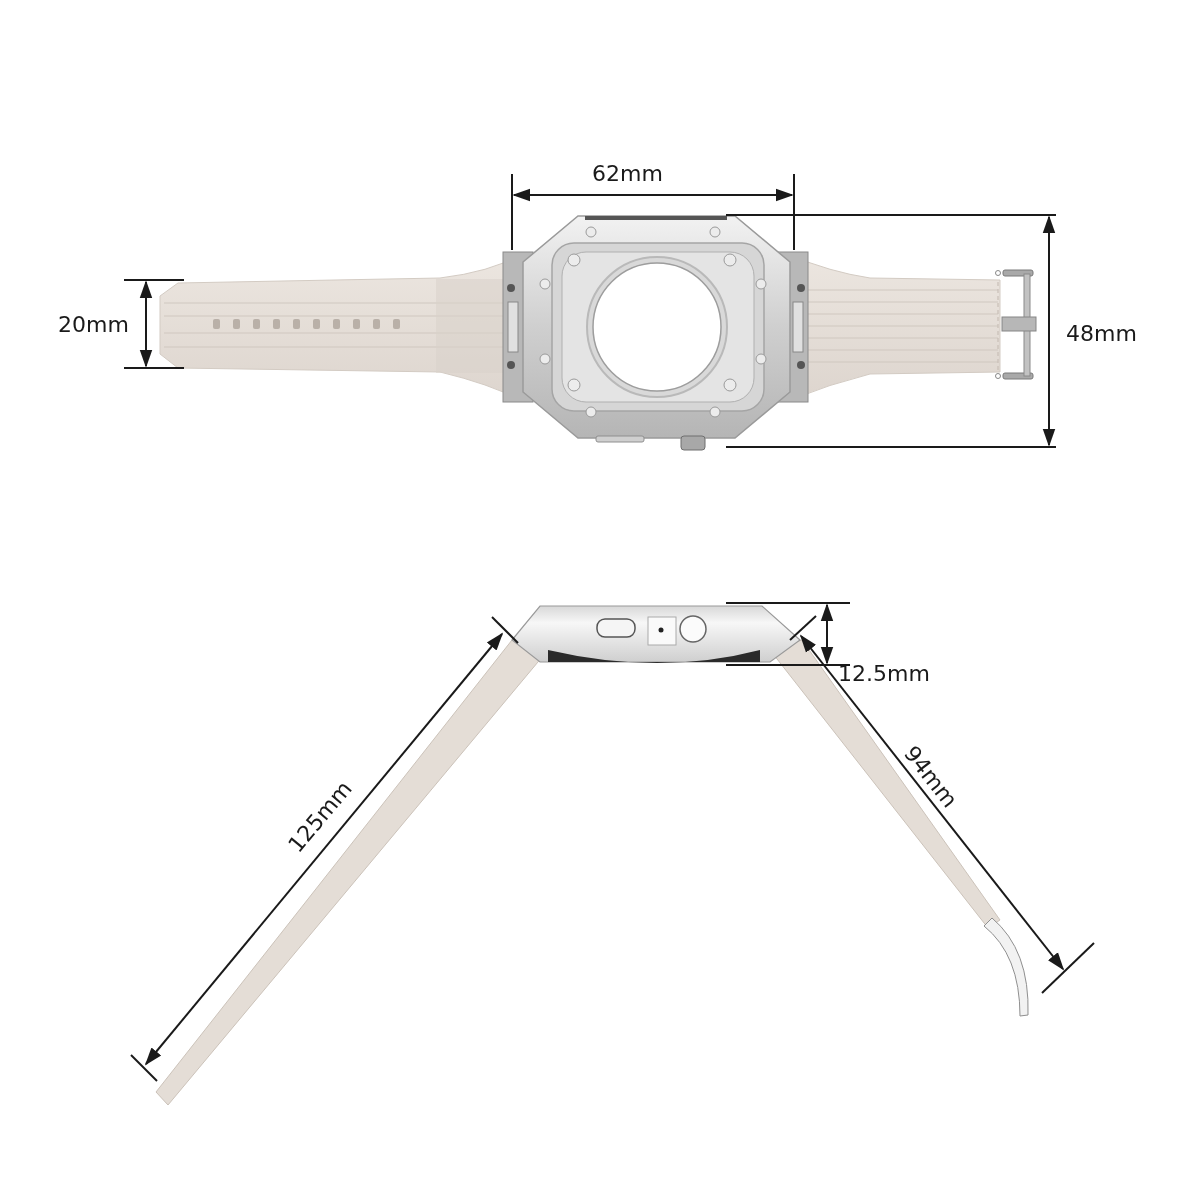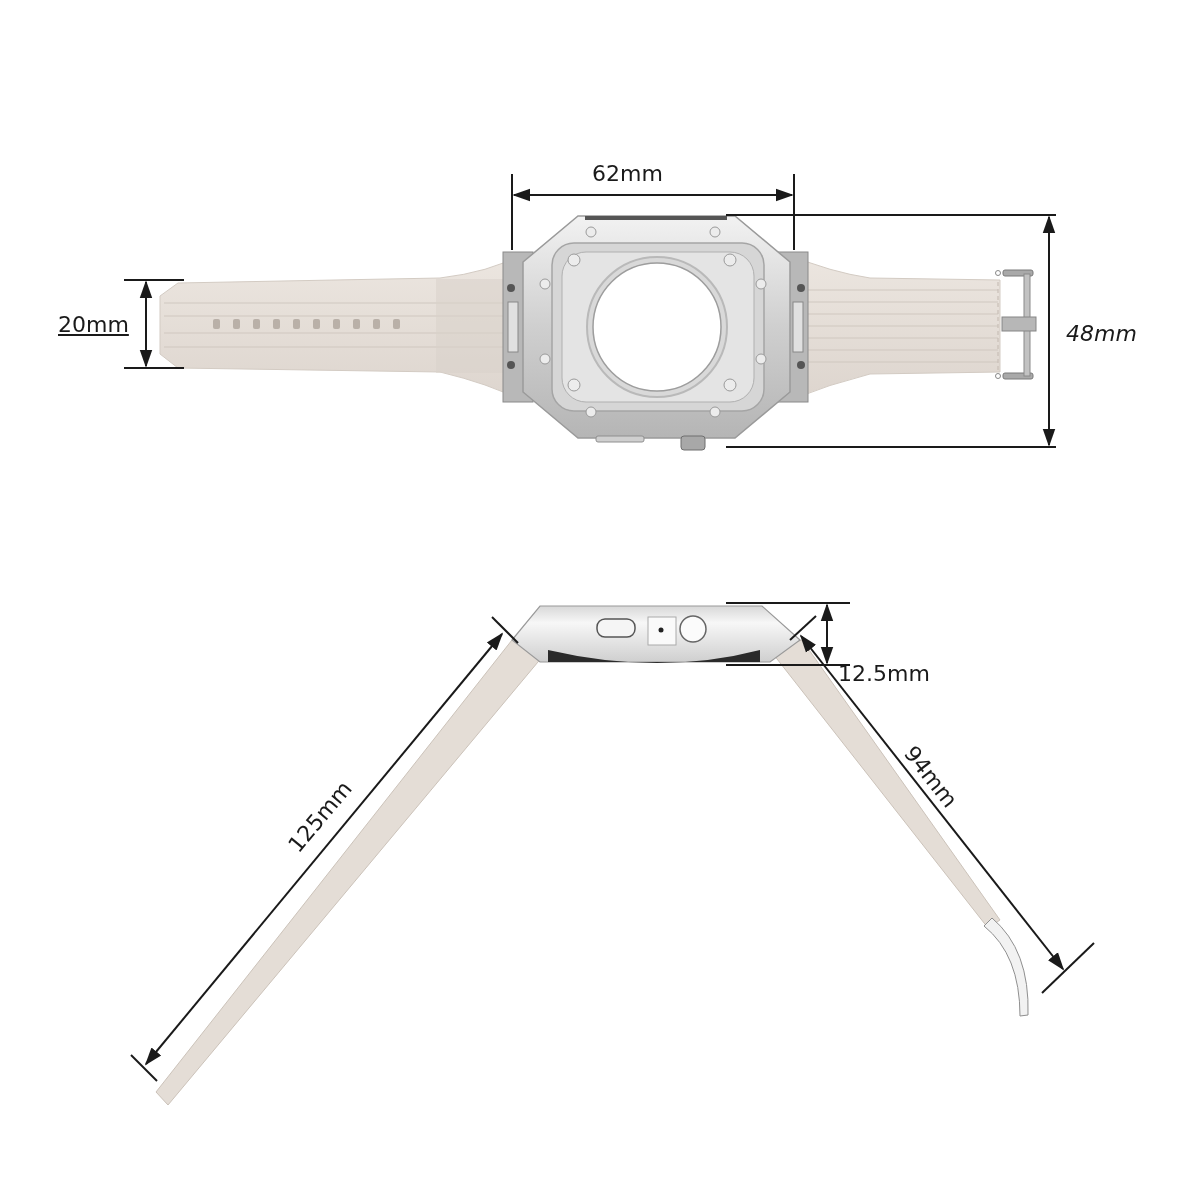--- a/index.html
+++ b/index.html
@@ -167,17 +167,17 @@
 
     <g stroke="#1a1a1a" stroke-width="2" fill="none">
       <line x1="790" y1="640" x2="816" y2="616"></line>
       <line x1="1042" y1="993" x2="1094" y2="943"></line>
       <line x1="801" y1="636" x2="1063" y2="969" marker-start="url(#arrow)" marker-end="url(#arrow)"></line>
     </g>
   </g>
 </svg>
 
 <div class="dim-label" style="left:581px; top:163px;margin-left:11px;">62mm</div>
-<div class="dim-label" style="left:58px; top:314px;text-decoration:underline;">20mm</div>
-<div class="dim-label" style="left:1066px; top:323px;font-style:italic;">48mm</div>
+<div class="dim-label" style="left:58px; top:314px;">20mm</div>
+<div class="dim-label" style="left:1066px; top:323px;">48mm</div>
 <div class="dim-label" style="left:838px; top:623px;margin-top:40px;">12.5mm</div>
 <div class="dim-label" style="left:278px; top:806px; transform: rotate(-50deg); transform-origin: 50% 50%;">125mm</div>
 <div class="dim-label" style="left:895px; top:766px; transform: rotate(52deg); transform-origin: 50% 50%;">94mm</div>
 
 </body></html>

